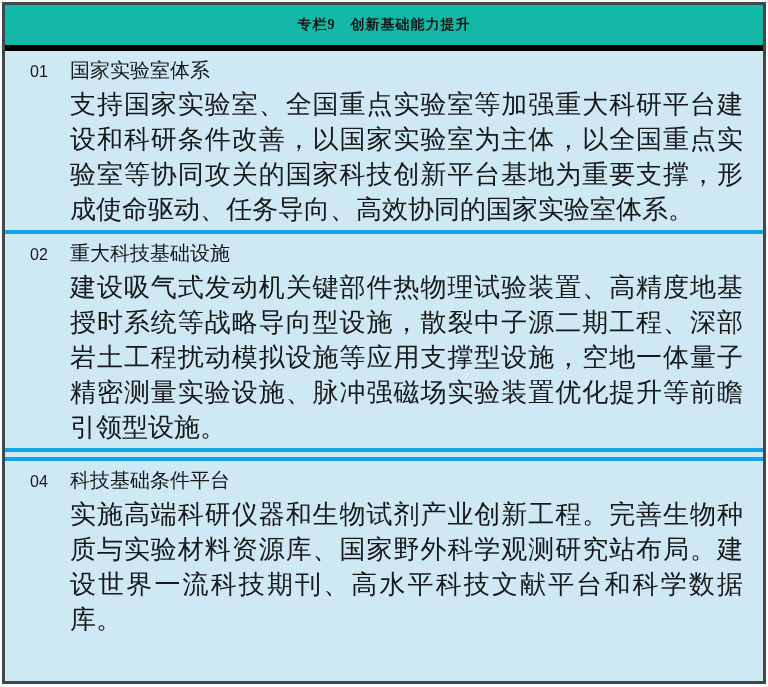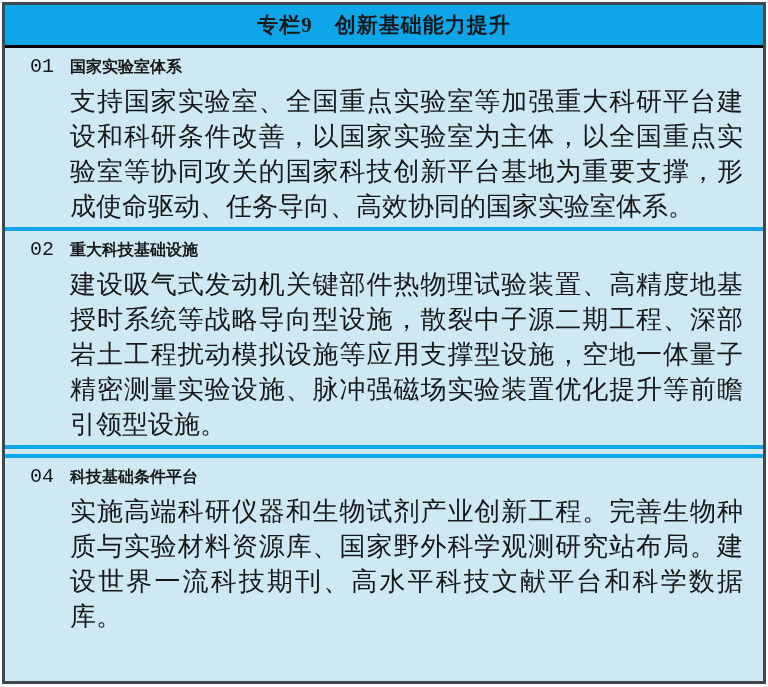--- a/index.html
+++ b/index.html
@@ -21,26 +21,26 @@
     box-sizing: border-box;
     width: 100%;
     height: 100%;
     border: 3px solid #41474d;
     display: flex;
     flex-direction: column;
     overflow: hidden;
   }
   .box-header {
     flex: 0 0 40px;
-    background: #0ea5e9;
-    border-bottom: 3px solid #000000;
+    background: #14b8a6;
+    border-bottom: 6px solid #000000;
     display: flex;
     align-items: center;
     justify-content: center;
-    font-size: 21px;
+    font-size: 14px;
     font-weight: bold;
     letter-spacing: 1px;
   }
   .box-body {
     flex: 1 1 auto;
     background: #cfe9f4;
     display: flex;
     flex-direction: column;
   }
   .section {
@@ -50,27 +50,27 @@
     border-top: 4px solid #0ea5e9;
   }
   .section-head {
     display: flex;
     align-items: baseline;
     line-height: 34px;
     height: 34px;
   }
   .section-num {
     flex: 0 0 40px;
+    font-size: 16px;
+    font-weight: normal;
+    font-family: Liberation Sans, sans-serif;
+  }
+  .section-title {
     font-size: 20px;
     font-weight: normal;
-    font-family: Liberation Mono, monospace;
-  }
-  .section-title {
-    font-size: 16px;
-    font-weight: bold;
   }
   .section-body {
     margin-left: 40px;
     font-size: 26px;
     line-height: 35px;
     text-align: justify;
     text-justify: inter-ideograph;
   }
 </style>
 </head>

